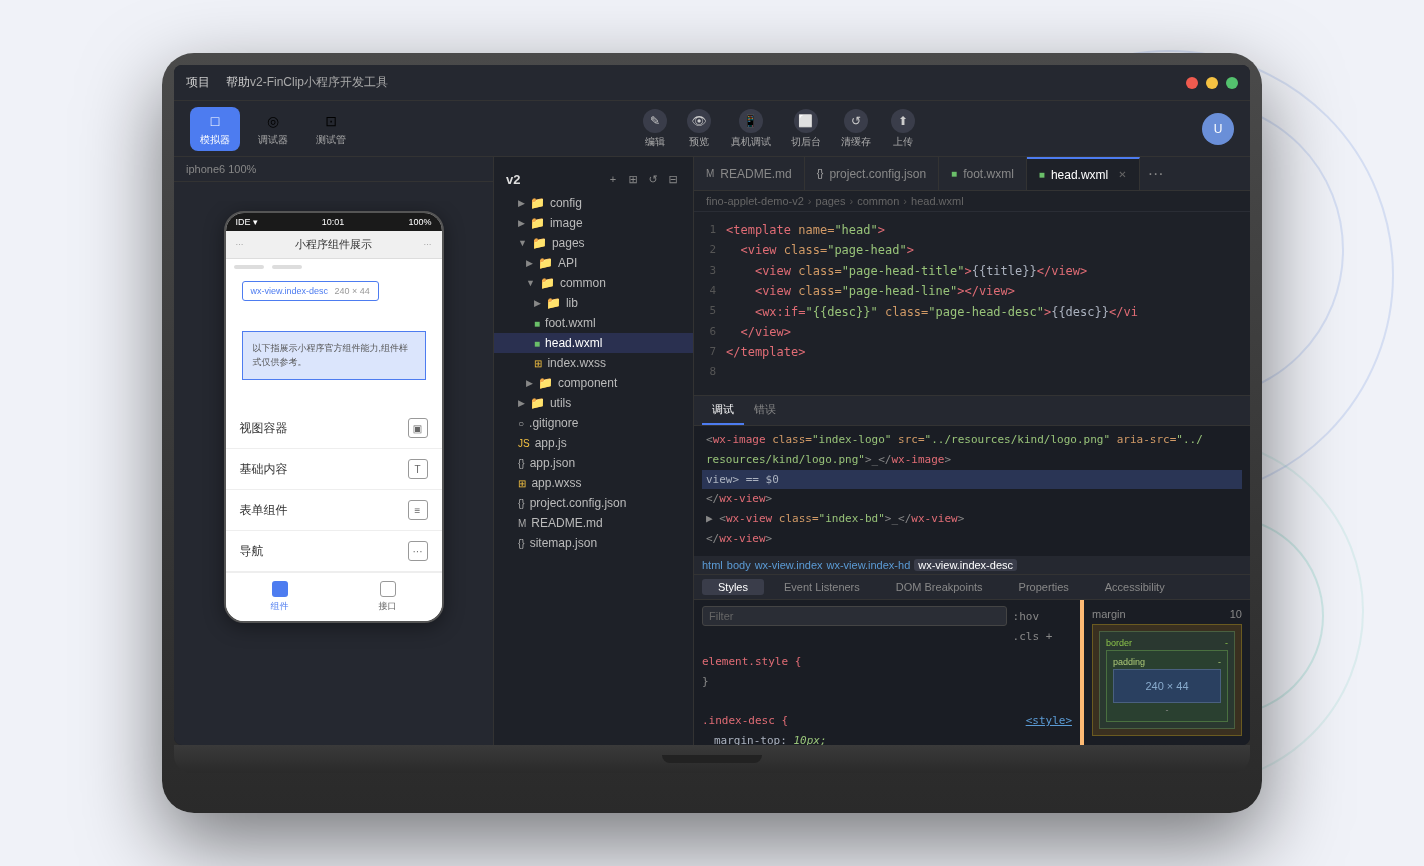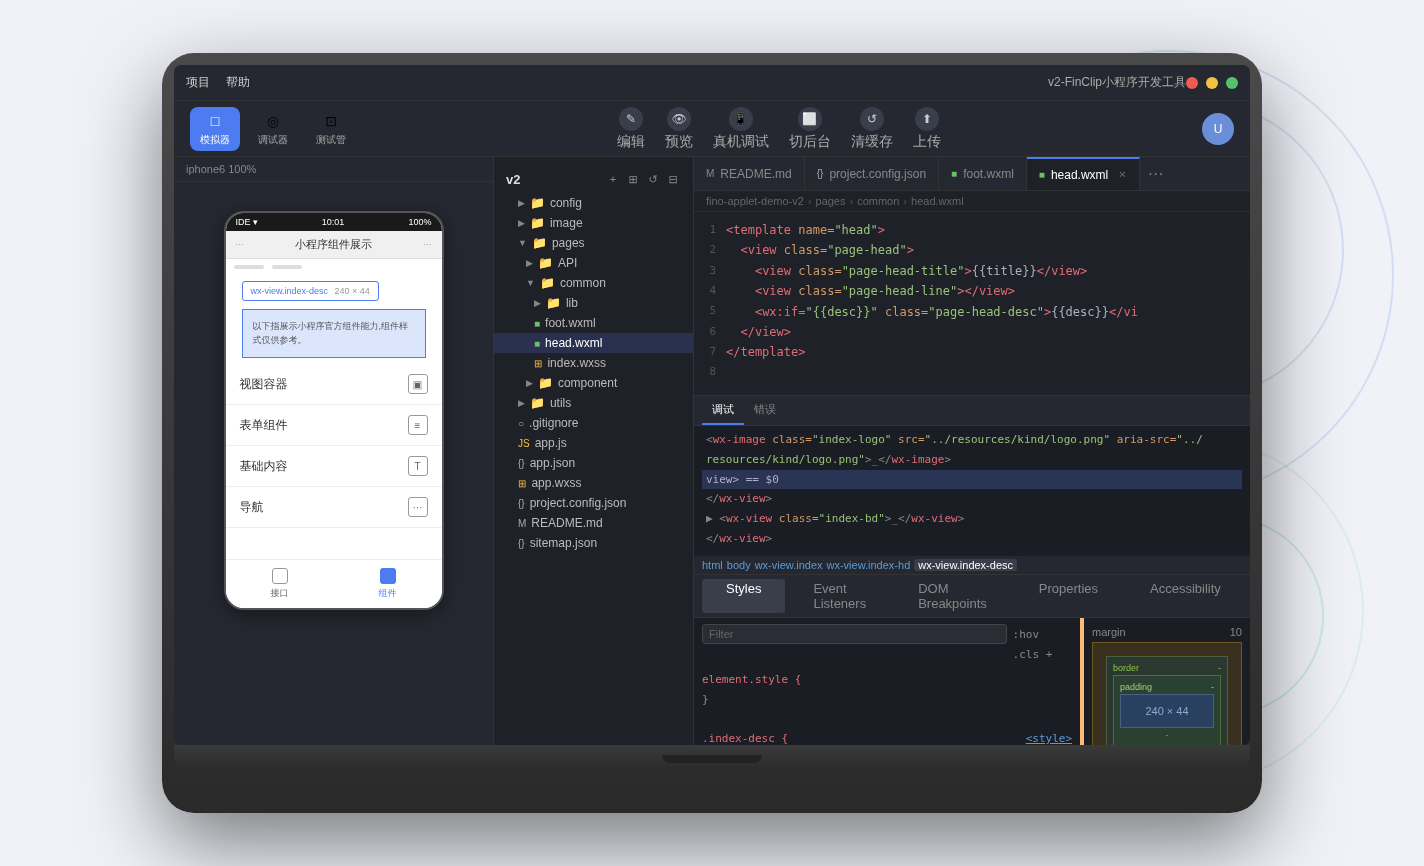--- a/index.html
+++ b/index.html
@@ -82,21 +82,21 @@
       flex-shrink: 0;
     }
     .title-bar-menu {
       display: flex;
       gap: 16px;
       font-size: 12px;
       color: #ccc;
     }
     .title-bar-title {
       flex: 1;
-      text-align: right;
+      text-align: left;
       font-size: 12px;
       color: #aaa;
     }
     .title-bar-controls {
       display: flex;
       gap: 8px;
     }
     .win-btn {
       width: 12px;
       height: 12px;
@@ -168,21 +168,21 @@
       height: 24px;
       border-radius: 50%;
       background: #3a3d4a;
       display: flex;
       align-items: center;
       justify-content: center;
       font-size: 12px;
       color: #ccc;
     }
     .toolbar-action-label {
-      font-size: 14px;
+      font-size: 10px;
       color: #aaa;
     }
     .toolbar-right {
       display: flex;
       align-items: center;
       gap: 4px;
     }
     .avatar {
       width: 32px;
       height: 32px;
@@ -263,21 +263,21 @@
     .tooltip-box {
       margin: 8px;
       padding: 4px 8px;
       border: 1px solid #4d7cf0;
       border-radius: 3px;
       font-size: 9px;
       color: #4d7cf0;
       display: inline-block;
     }
     .selected-element {
-      margin: 0 8px;
+      margin: 22px 8px;
       padding: 10px;
       background: rgba(77, 124, 240, 0.2);
       border: 1px solid #4d7cf0;
       font-size: 9px;
       color: #555;
       line-height: 1.5;
     }
 
     
     .phone-nav-item {
@@ -526,22 +526,22 @@
     
     .element-tabs {
       display: flex;
       padding: 4px 8px;
       gap: 4px;
       background: #252830;
       border-bottom: 1px solid #333;
       flex-shrink: 0;
     }
     .elem-tab {
-      padding: 2px 24px;
-      font-size: 13px;
+      padding: 2px 16px;
+      font-size: 11px;
       color: #888;
       border-radius: 3px;
       cursor: pointer;
     }
     .elem-tab-active {
       background: #3a3d4a;
       color: #fff;
     }
 
     
@@ -588,21 +588,21 @@
     .box-model-label {
       font-size: 11px;
       color: #888;
       margin-bottom: 4px;
       display: flex;
       justify-content: space-between;
     }
     .box-outer {
       background: #3a3020;
       border: 1px solid #6a5a20;
-      padding: 13px;
+      padding: 6px;
       font-size: 10px;
       color: #d4a843;
       text-align: center;
       position: relative;
     }
     .box-border {
       background: #2a3830;
       border: 1px solid #4a6040;
       padding: 6px;
       font-size: 10px;
@@ -757,40 +757,40 @@
                   </div>
                   <div class="selected-element">
                     <span>以下指展示小程序官方组件能力,组件样式仅供参考。</span>
                   </div>
                 </div>
                 <div class="phone-nav-item">
                   <span>视图容器</span>
                   <div class="phone-nav-icon">▣</div>
                 </div>
                 <div class="phone-nav-item">
+                  <span>基础内容</span>
+                  <div class="phone-nav-icon">T</div>
+                </div>
+                <div class="phone-nav-item">
                   <span>表单组件</span>
                   <div class="phone-nav-icon">≡</div>
-                </div>
-                <div class="phone-nav-item">
-                  <span>基础内容</span>
-                  <div class="phone-nav-icon">T</div>
                 </div>
                 <div class="phone-nav-item">
                   <span>导航</span>
                   <div class="phone-nav-icon">···</div>
                 </div>
               </div>
               <div class="phone-bottom-tabs">
+                <div class="phone-tab phone-tab-active">
+                  <div class="phone-tab-icon"></div>
+                  <span>组件</span>
+                </div>
                 <div class="phone-tab">
                   <div class="phone-tab-icon-border"></div>
                   <span>接口</span>
-                </div>
-                <div class="phone-tab phone-tab-active">
-                  <div class="phone-tab-icon"></div>
-                  <span>组件</span>
                 </div>
               </div>
             </div>
           </div>
         </div>
 
         <div class="file-tree">
           <div class="tree-header">
             <span class="tree-header-title">v2</span>
             <div class="tree-header-icons">

